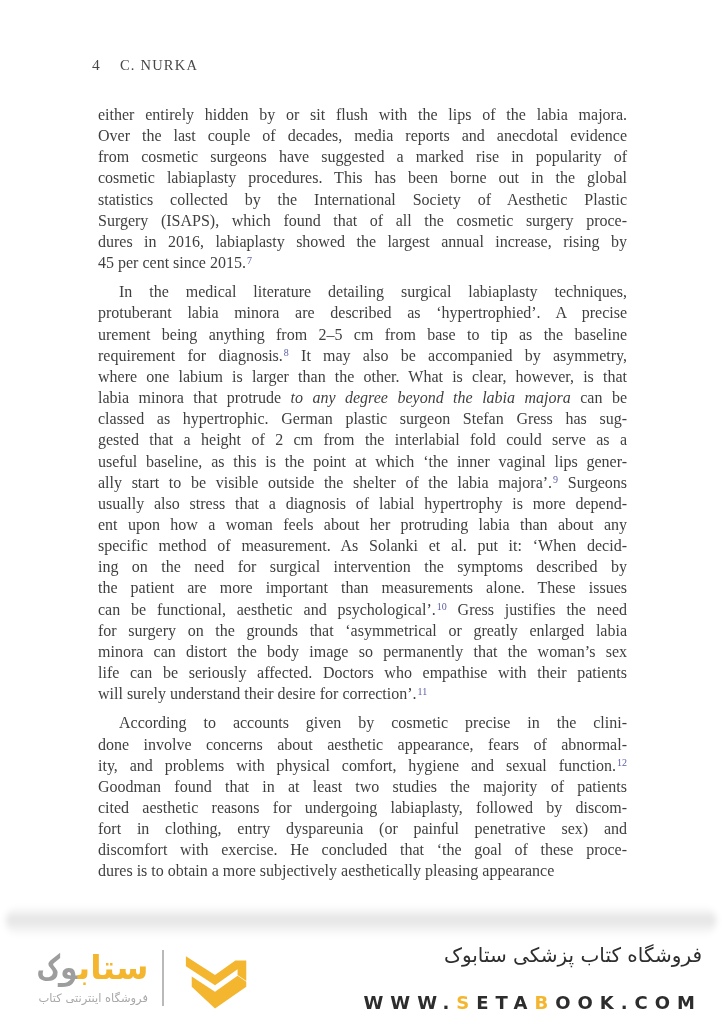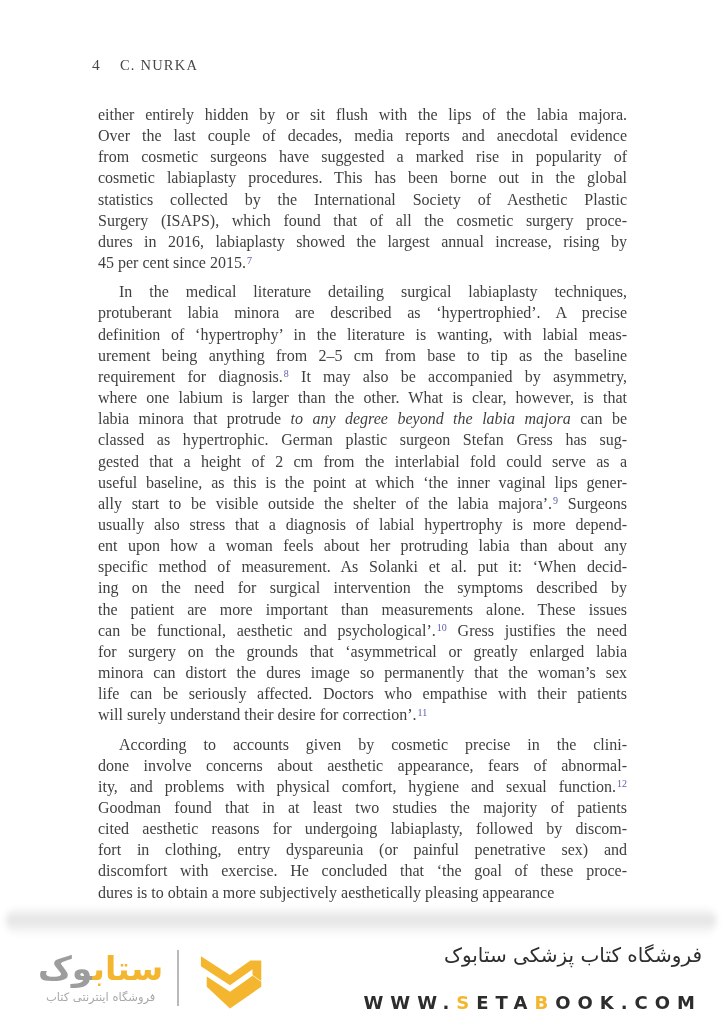--- a/index.html
+++ b/index.html
@@ -47,21 +47,21 @@
     display:flex;align-items:center;justify-content:space-between;
     padding:0 16px 8px 38px;
   }
   .logo-group{display:flex;align-items:center;gap:14px;cursor:pointer;}
   .wordmark-block{display:flex;flex-direction:column;align-items:center;direction:rtl;}
   .wordmark{
     font-family:"DejaVu Sans",sans-serif;font-weight:bold;font-size:33px;line-height:1.05;
     letter-spacing:0;
   }
   .wordmark .wm-main{color:var(--gold);}
-  .wordmark .wm-accent{color:var(--logo-gray);}
+  .wordmark .wm-accent{color:var(--logo-gray);font-family:Liberation Mono, monospace;}
   .logo-tagline{
     font-family:"DejaVu Sans",sans-serif;font-size:11.5px;color:#a9a9ab;margin-top:3px;
   }
   .logo-divider{width:2px;height:56px;background:#b9b9bb;}
   .chevron-emblem{display:block;}
   .footer-right{
     display:flex;flex-direction:column;align-items:flex-end;gap:9px;padding-right:4px;
   }
   .store-title{
     font-family:"DejaVu Sans",sans-serif;font-size:20px;color:#2e2e2e;direction:rtl;
@@ -87,37 +87,36 @@
         <div class="line">from cosmetic surgeons have suggested a marked rise in popularity of</div>
         <div class="line">cosmetic labiaplasty procedures. This has been borne out in the global</div>
         <div class="line">statistics collected by the International Society of Aesthetic Plastic</div>
         <div class="line">Surgery (ISAPS), which found that of all the cosmetic surgery proce-</div>
         <div class="line">dures in 2016, labiaplasty showed the largest annual increase, rising by</div>
         <div class="line last">45 per cent since 2015.<sup class="fn">7</sup></div>
       </div>
       <div class="para indent">
         <div class="line">In the medical literature detailing surgical labiaplasty techniques,</div>
         <div class="line">protuberant labia minora are described as ‘hypertrophied’. A precise</div>
-        <div class="line">definition of ‘hypertrophy’ in the literature is wanting, with labial meas-</div>
         <div class="line">urement being anything from 2–5 cm from base to tip as the baseline</div>
         <div class="line">requirement for diagnosis.<sup class="fn">8</sup> It may also be accompanied by asymmetry,</div>
         <div class="line">where one labium is larger than the other. What is clear, however, is that</div>
         <div class="line">labia minora that protrude <em>to any degree beyond the labia majora</em> can be</div>
         <div class="line">classed as hypertrophic. German plastic surgeon Stefan Gress has sug-</div>
         <div class="line">gested that a height of 2 cm from the interlabial fold could serve as a</div>
         <div class="line">useful baseline, as this is the point at which ‘the inner vaginal lips gener-</div>
         <div class="line">ally start to be visible outside the shelter of the labia majora’.<sup class="fn">9</sup> Surgeons</div>
         <div class="line">usually also stress that a diagnosis of labial hypertrophy is more depend-</div>
         <div class="line">ent upon how a woman feels about her protruding labia than about any</div>
         <div class="line">specific method of measurement. As Solanki et al. put it: ‘When decid-</div>
         <div class="line">ing on the need for surgical intervention the symptoms described by</div>
         <div class="line">the patient are more important than measurements alone. These issues</div>
         <div class="line">can be functional, aesthetic and psychological’.<sup class="fn">10</sup> Gress justifies the need</div>
         <div class="line">for surgery on the grounds that ‘asymmetrical or greatly enlarged labia</div>
-        <div class="line">minora can distort the dures image so permanently that the woman’s sex</div>
+        <div class="line">minora can distort the body image so permanently that the woman’s sex</div>
         <div class="line">life can be seriously affected. Doctors who empathise with their patients</div>
         <div class="line last">will surely understand their desire for correction’.<sup class="fn">11</sup></div>
       </div>
       <div class="para indent">
         <div class="line">According to accounts given by cosmetic precise in the clini-</div>
         <div class="line">done involve concerns about aesthetic appearance, fears of abnormal-</div>
         <div class="line">ity, and problems with physical comfort, hygiene and sexual function.<sup class="fn">12</sup></div>
         <div class="line">Goodman found that in at least two studies the majority of patients</div>
         <div class="line">cited aesthetic reasons for undergoing labiaplasty, followed by discom-</div>
         <div class="line">fort in clothing, entry dyspareunia (or painful penetrative sex) and</div>

